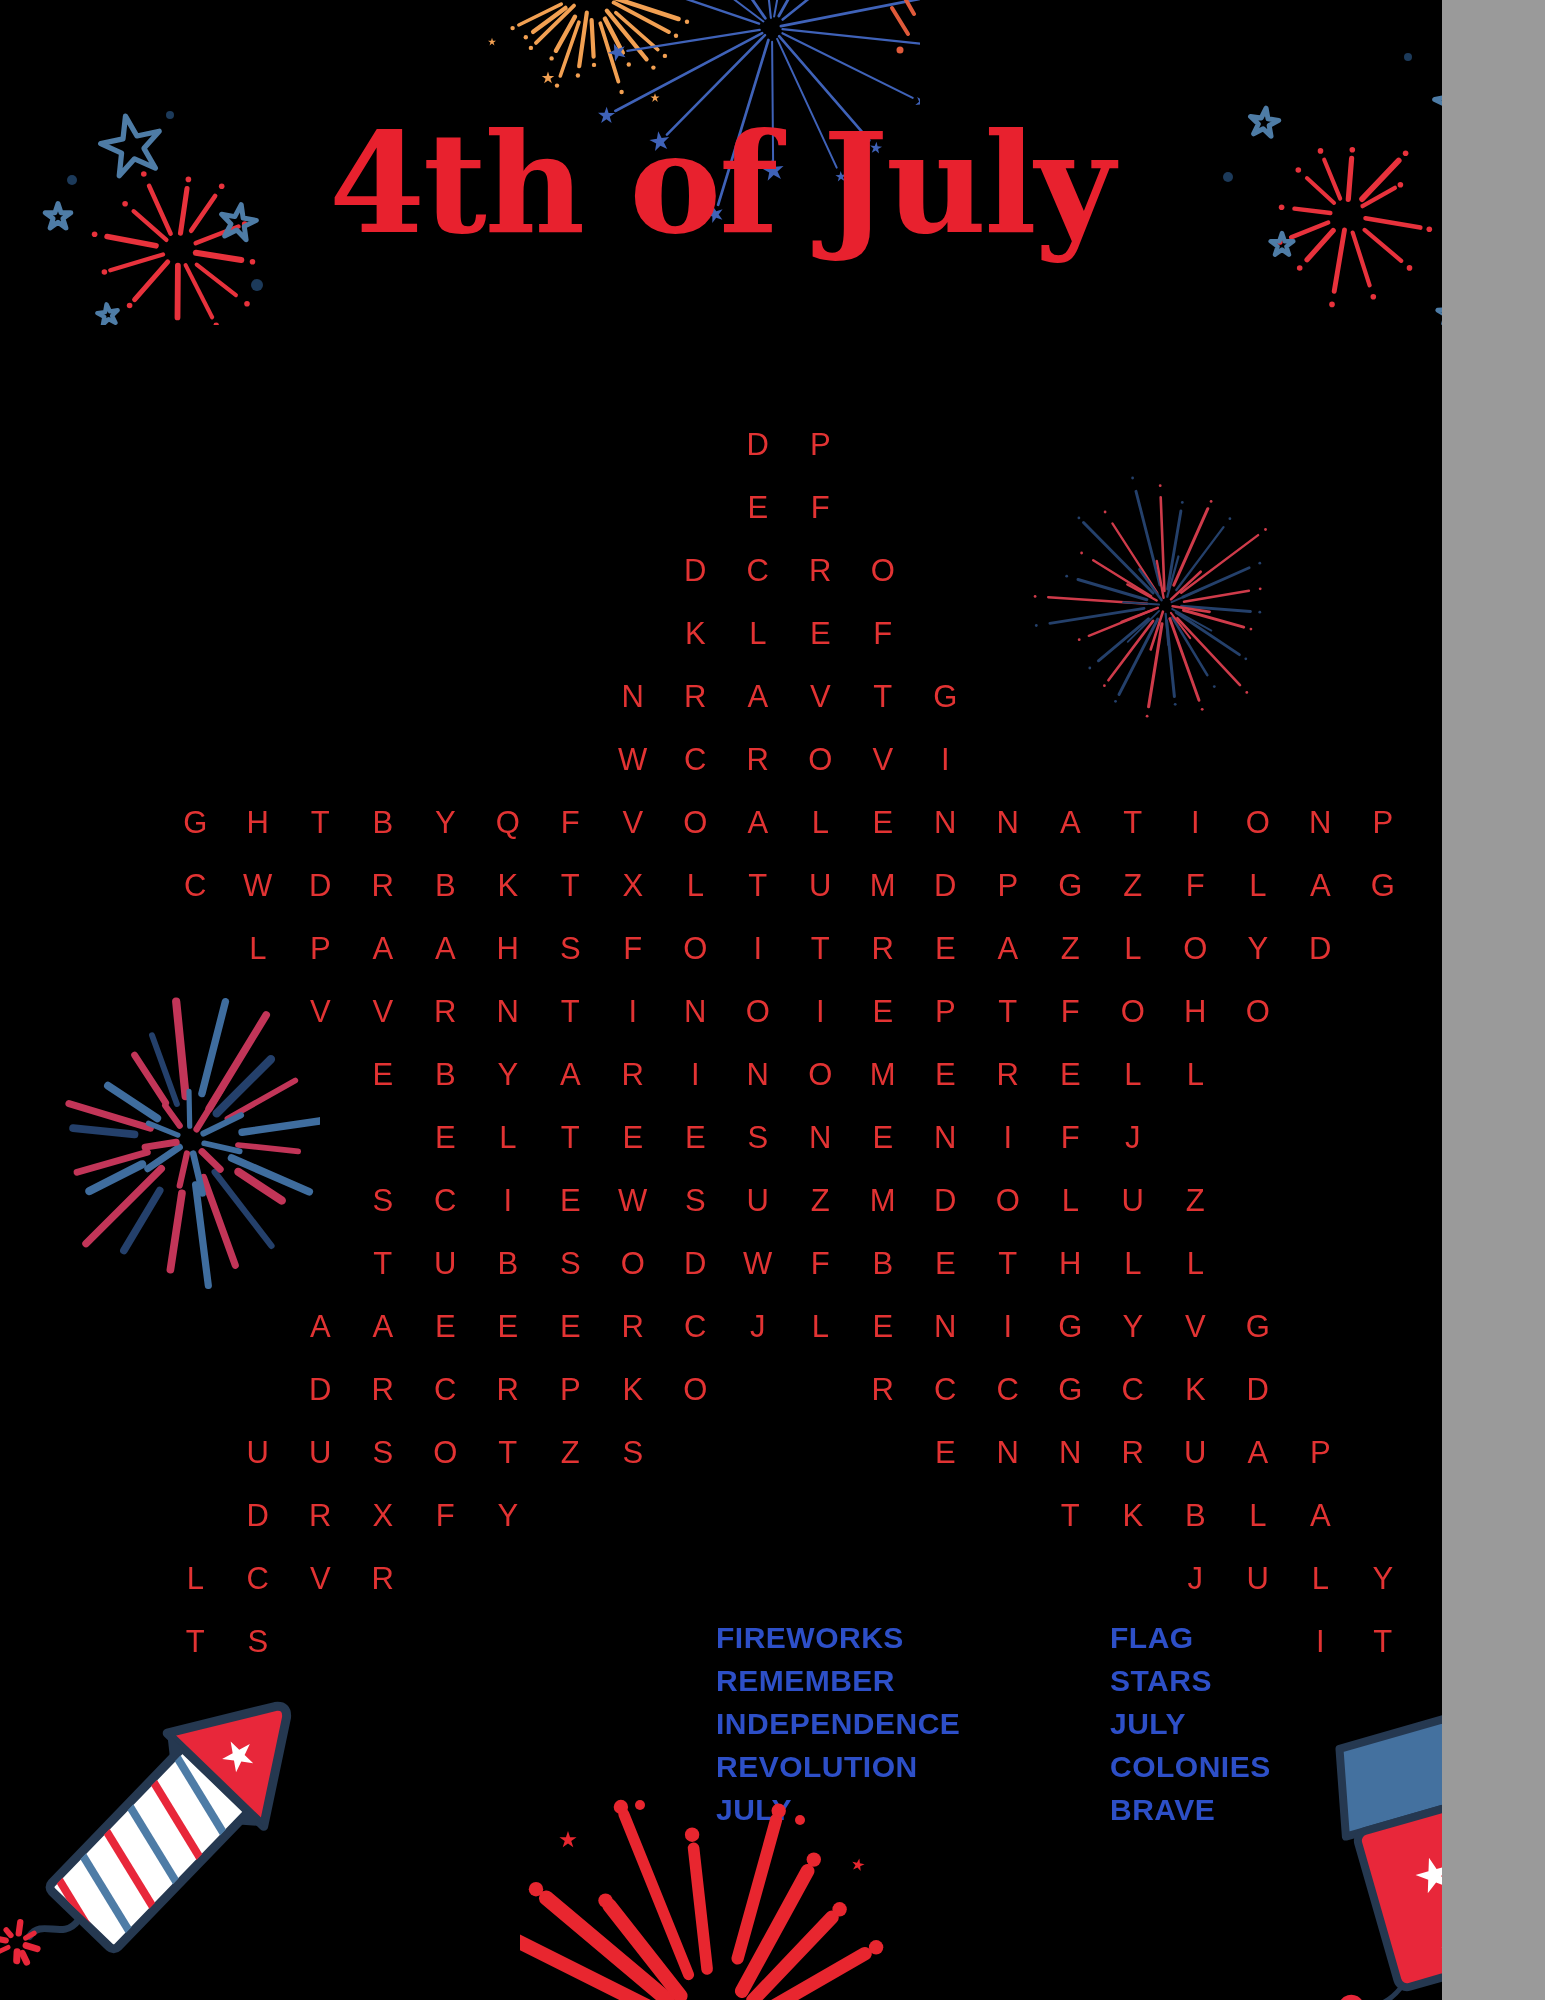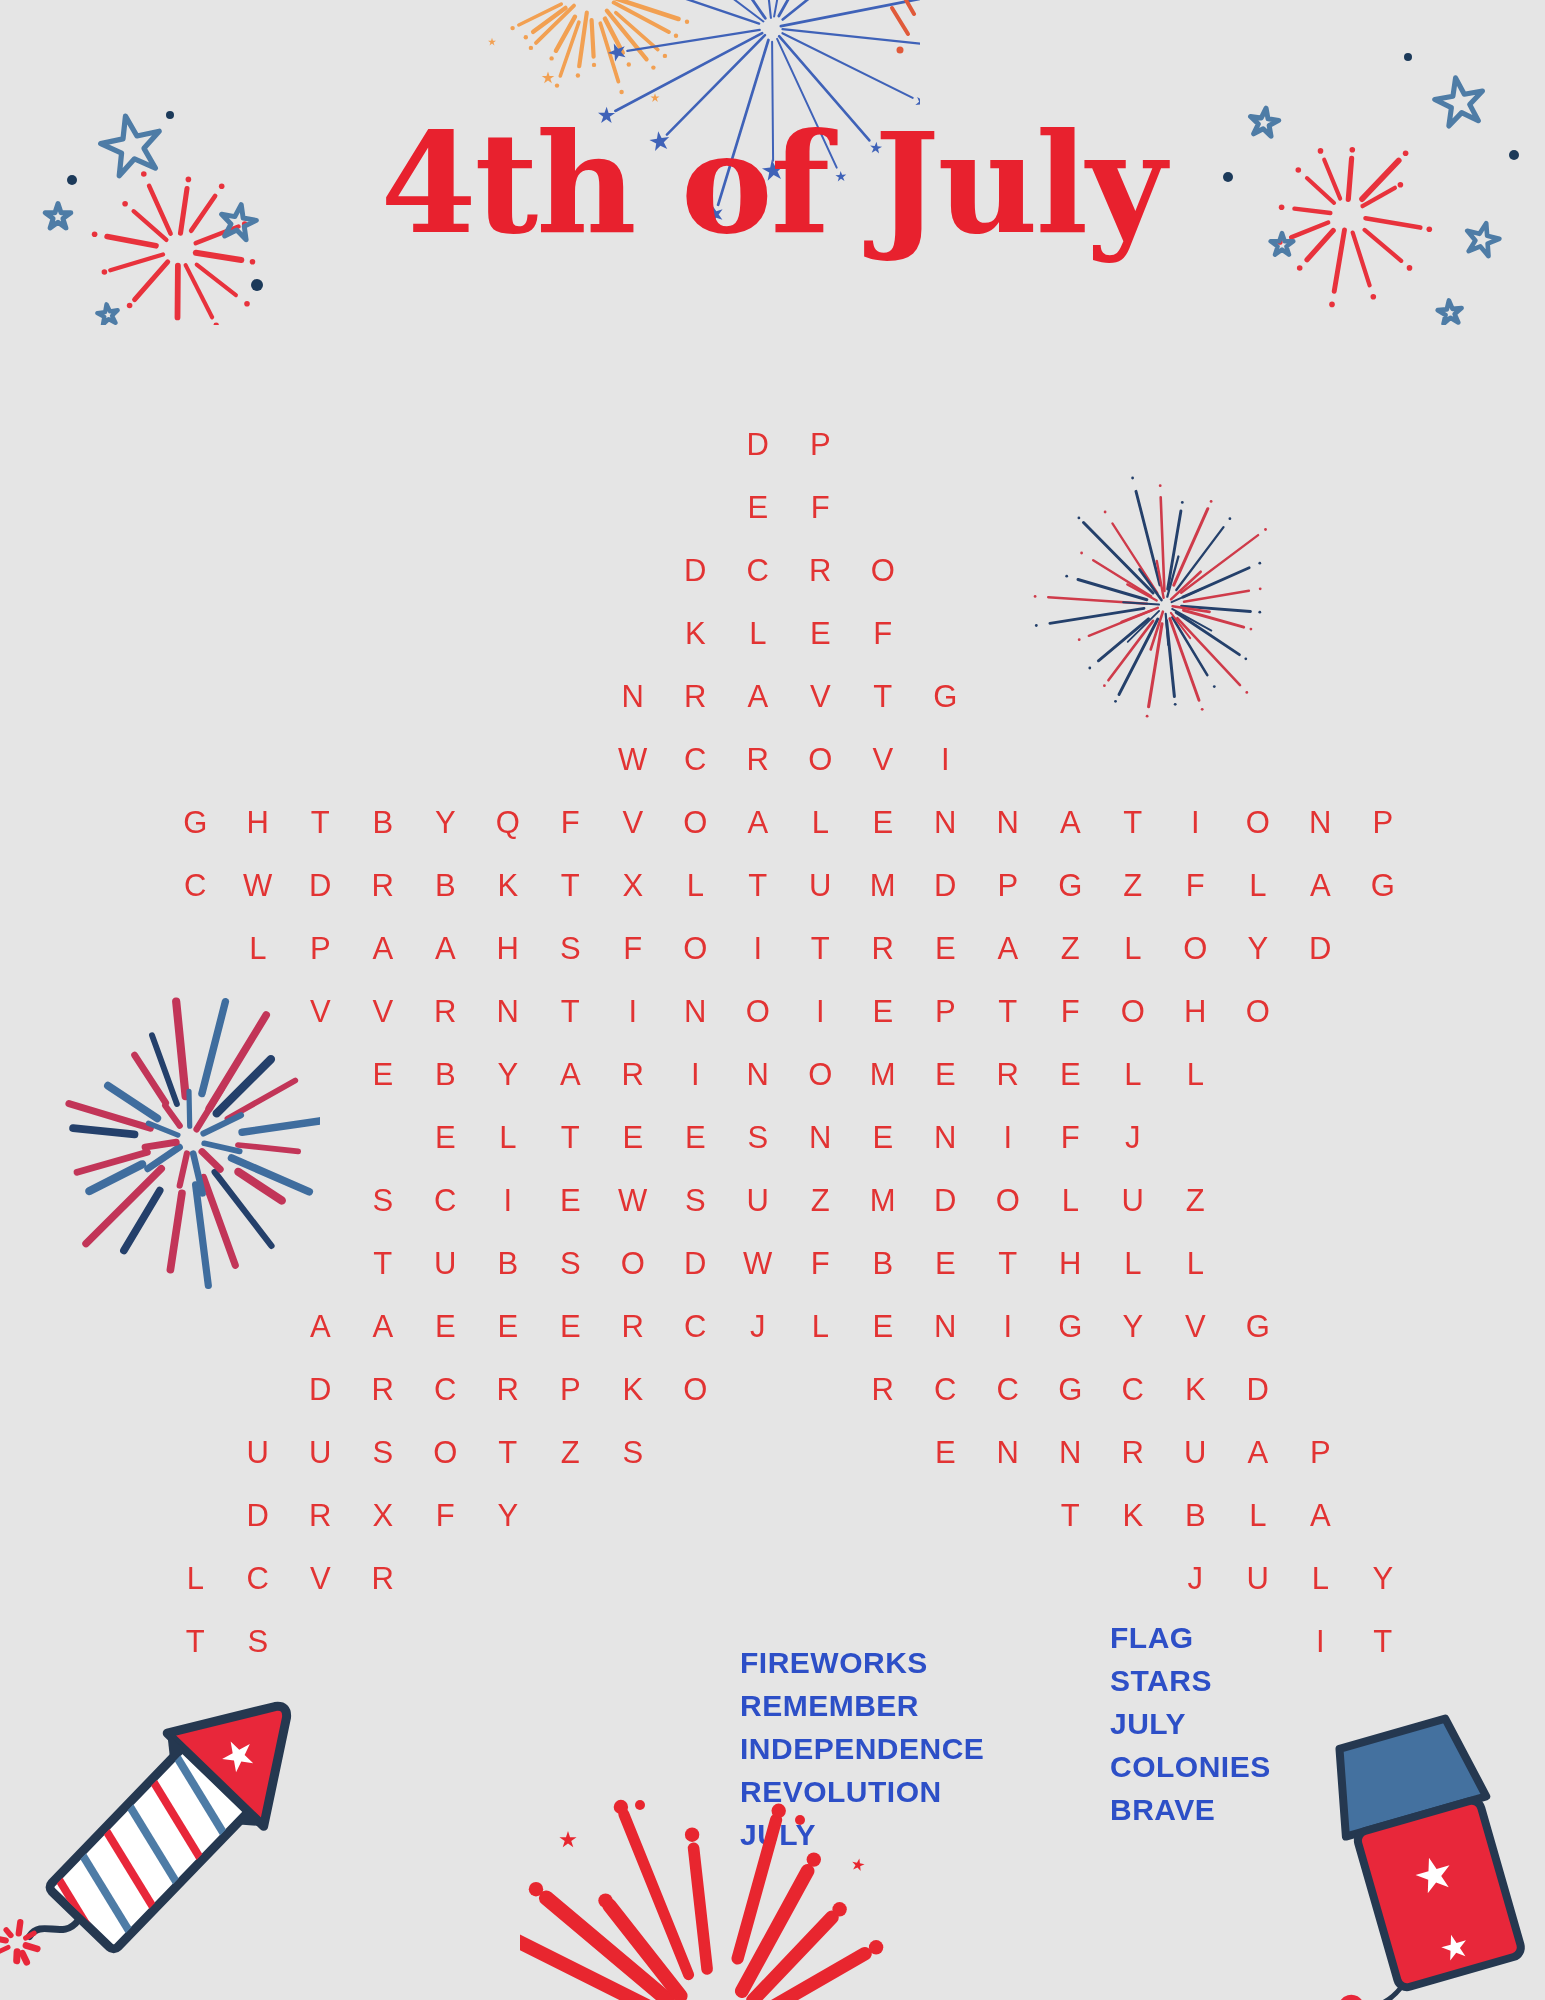--- a/index.html
+++ b/index.html
@@ -1,18 +1,19 @@
 <!DOCTYPE html>
 <html><head>
 <meta charset="utf-8">
 <style>
   html,body{margin:0;padding:0;background:#9a9a9a;}
   .page{
-    position:relative;width:1545px;height:2000px;background:#e5e5e5;overflow:hidden;
+    position:relative;width:1426px;height:2000px;background:#000000;overflow:hidden;
     font-family:"Liberation Sans",sans-serif;
+    padding-left:16px;
     --title-red:#e8212e;--title-blue:#3e58b4;--letter-red:#e23333;--list-blue:#2d4fc7;
   }
   .deco{position:absolute;}
   .title1{
     position:absolute;top:112px;left:0;right:0;text-align:center;
     font-family:"DejaVu Serif",serif;font-weight:700;font-size:138px;line-height:1.05;
     color:var(--title-red);letter-spacing:-2px;white-space:nowrap;
   }
   .title2{
     position:absolute;top:272px;left:0;right:0;text-align:center;
@@ -27,21 +28,21 @@
     display:flex;align-items:center;justify-content:center;
     font-size:31px;font-weight:400;color:var(--letter-red);
     font-family:"Liberation Sans",sans-serif;
   }
   .words{
     position:absolute;top:1616px;color:var(--list-blue);
     font-weight:bold;font-size:30px;line-height:43px;letter-spacing:0.5px;
   }
   .words .word{white-space:nowrap;}
   #words-col-0{left:385px;}
-  #words-col-1{left:740px;margin-top:25px;}
+  #words-col-1{left:716px;}
   #words-col-2{left:1110px;}
 </style>
 </head>
 <body>
 
 <div class="page" style="--title-red: #e8212e; --title-blue: #3e58b4; --letter-red: #e23333; --list-blue: #2d4fc7;">
 
   <svg width="0" height="0" style="position:absolute" aria-hidden="true">
     <defs>
       <path id="star" d="M0,-30 L6.8,-9.3 L28.5,-9.3 L10.9,3.6 L17.6,24.3 L0,11.5 L-17.6,24.3 L-10.9,3.6 L-28.5,-9.3 L-6.8,-9.3 Z"></path>

